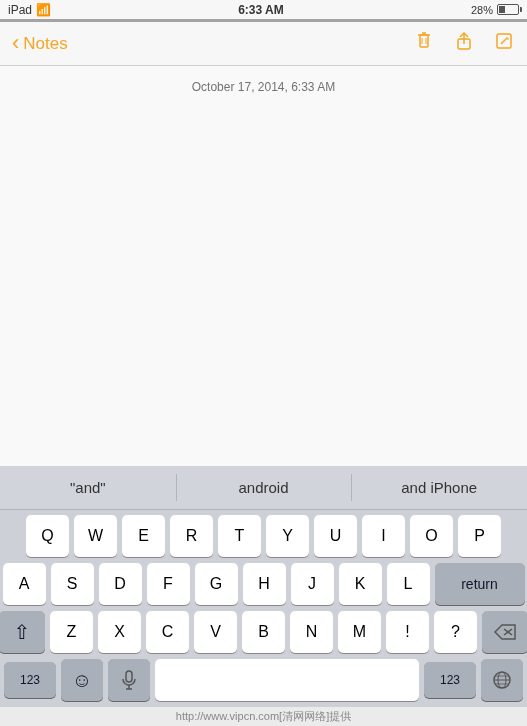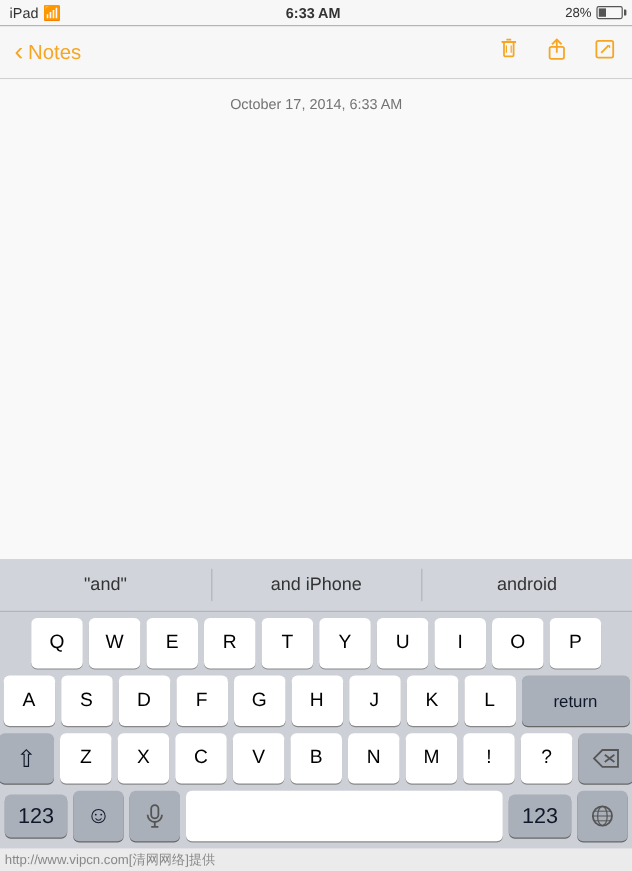--- a/index.html
+++ b/index.html
@@ -15,21 +15,21 @@
     #status-bar {
       background: #f7f7f7;
       height: 22px;
       display: flex;
       align-items: center;
       justify-content: space-between;
       padding: 0 8px;
       font-size: 12px;
       font-weight: 500;
       color: #333;
-      border-bottom: 1px solid #a3a3a3;
+      border-bottom: 3px solid #a3a3a3;
       gap: 36px;
     }
     .status-left { display: flex; align-items: center; gap: 4px; }
     .status-center { font-size: 12px; font-weight: 700; }
     .status-right { display: flex; align-items: flex-start; gap: 4px; font-size: 11px; }
     .battery-box {
       width: 22px; height: 11px;
       border: 1.5px solid #555;
       border-radius: 2px;
       position: relative;
@@ -209,21 +209,21 @@
       height: 42px;
     }
     .key-return {
       width: 90px;
       height: 42px;
       font-size: 14px;
     }
     .key-123 {
       width: 52px;
       height: 36px;
-      font-size: 18px;
+      font-size: 12px;
     }
     .key-space {
       flex: 1;
       height: 42px;
       min-width: 160px;
     }
     .key-emoji {
       width: 42px;
       height: 42px;
       font-size: 20px;
@@ -239,20 +239,21 @@
       font-size: 18px;
     }
     .up-arrow { font-size: 20px; }
 
     
     #watermark {
       position: absolute;
       bottom: 0;
       left: 0;
       right: 0;
+      text-align: center;
       font-size: 11px;
       color: #888;
       padding: 2px 4px;
       background: rgba(240,240,240,0.85);
     }
   </style>
 </head>
 <body>
 
 <div id="status-bar">
@@ -307,24 +308,24 @@
   <div class="note-date">October 17, 2014, 6:33 AM</div>
 </div>
 
 <div id="keyboard">
 
   <div id="autocomplete-bar">
     <div class="autocomplete-item">
       <span>"and"</span>
     </div>
     <div class="autocomplete-item">
+      <span>android</span>
+    </div>
+    <div class="autocomplete-item">
       <span>and iPhone</span>
-    </div>
-    <div class="autocomplete-item">
-      <span>android</span>
     </div>
   </div>
 
   <div class="key-rows">
 
     <div class="key-row">
       <div class="key key-letter">Q</div>
       <div class="key key-letter">W</div>
       <div class="key key-letter">E</div>
       <div class="key key-letter">R</div>

